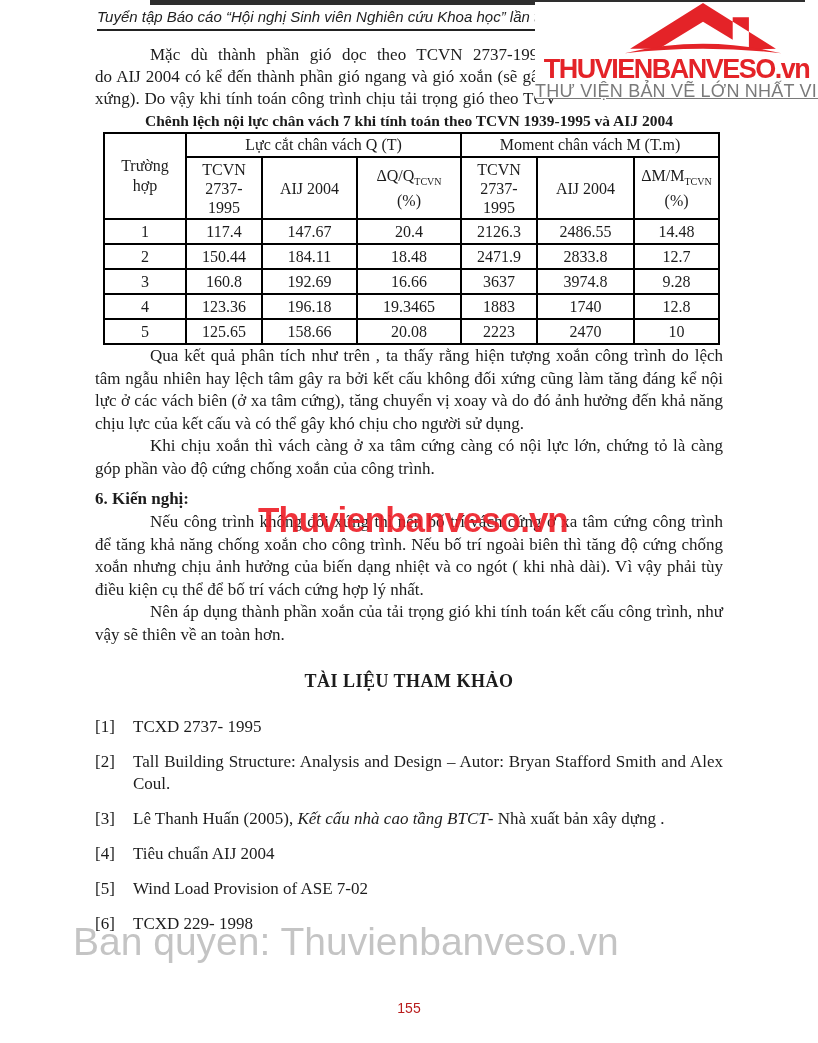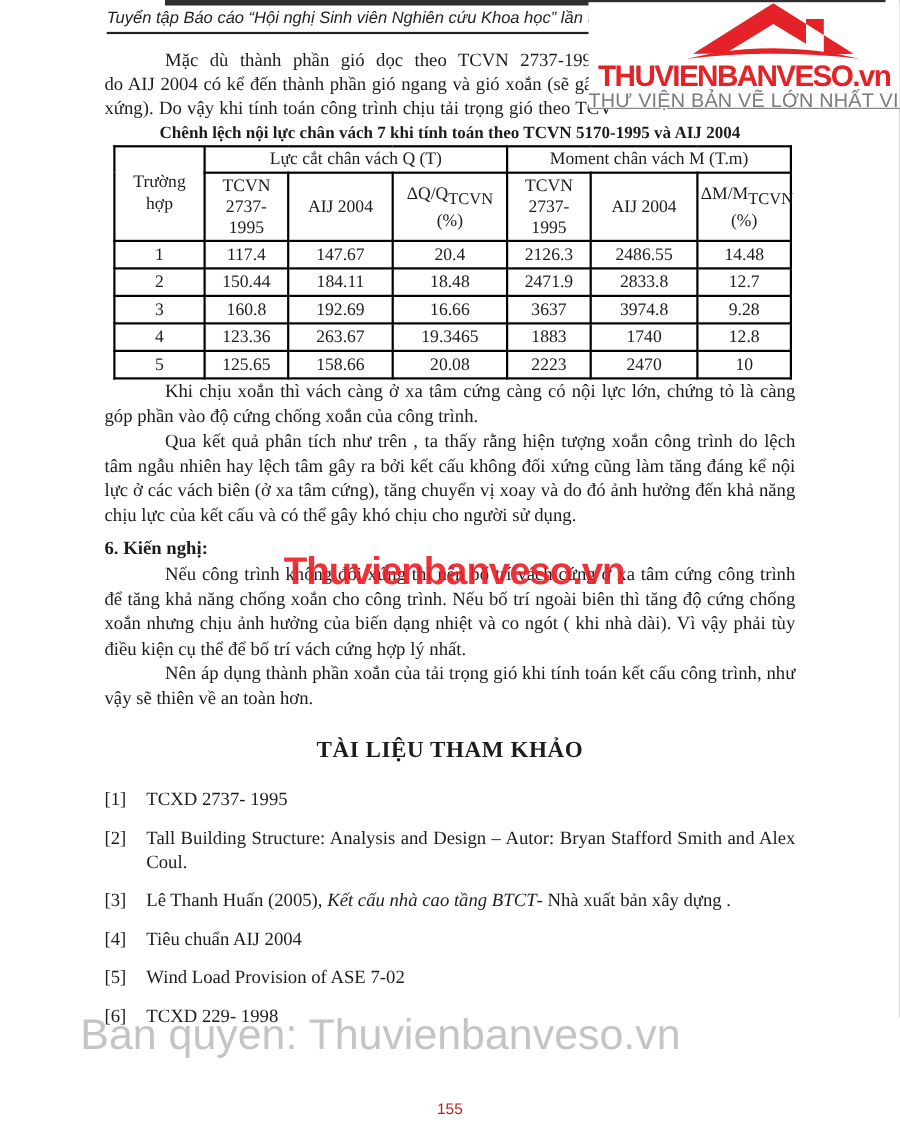--- a/index.html
+++ b/index.html
@@ -49,27 +49,27 @@
     border-collapse:collapse;table-layout:fixed;
     font-size:16px;
   }
   table.results th, table.results td{
     border:2px solid #000;text-align:center;vertical-align:middle;
     font-weight:normal;padding:0 2px;
   }
   tr.group-row th{height:22px;line-height:20px;}
   tr.sub-row th{height:60px;line-height:19px;}
   table.results td{height:23px;line-height:21px;}
-  sub.tb{font-size:15px;vertical-align:-4px;letter-spacing:0;}
+  sub.tb{font-size:10px;vertical-align:-4px;letter-spacing:0;}
   
   .sec-head{font-weight:bold;margin-top:7px;line-height:24px;}
   .para{text-align:justify;line-height:22.5px;}
   .para.ind{text-indent:55px;}
   .refs-head{
-    text-align:center;font-weight:bold;font-size:21px;
+    text-align:center;font-weight:bold;font-size:18px;
     letter-spacing:0.5px;margin-top:24px;margin-bottom:24px;
   }
   .ref-item{display:flex;margin-bottom:13px;line-height:22px;}
   .ref-label{width:38px;flex:none;}
   .ref-text{flex:1;text-align:justify;font-family:Liberation Serif, serif;}
   
   .wm-red{
     position:absolute;left:258px;top:500px;
     font-family:"Liberation Sans", sans-serif;
     font-weight:800;font-size:35px;letter-spacing:-1px;
@@ -106,21 +106,21 @@
     <div class="logo-title" style="color:#e42328;">THUVIENBANVESO.vn</div>
     <div class="logo-sub" style="color:#7a7a7a;">THƯ VIỆN BẢN VẼ LỚN NHẤT VIỆT NAM</div>
   </div>
 
   <div class="content">
 
     <div class="intro-line jst w1 indent">Mặc dù thành phần gió dọc theo TCVN 2737-1995 là lớn</div>
     <div class="intro-line jst w1">do AIJ 2004 có kể đến thành phần gió ngang và gió xoắn (sẽ gây</div>
     <div class="intro-line jst w3">xứng). Do vậy khi tính toán công trình chịu tải trọng gió theo TCV</div>
 
-    <div class="tbl-title">Chênh lệch nội lực chân vách 7 khi tính toán theo TCVN 5170-1995 và AIJ 2004</div>
+    <div class="tbl-title">Chênh lệch nội lực chân vách 7 khi tính toán theo TCVN 1939-1995 và AIJ 2004</div>
 
     <table class="results">
       <colgroup>
         <col style="width:82px">
           <col style="width:76px">
           <col style="width:95px">
           <col style="width:104px">
         <col style="width:76px">
           <col style="width:97px">
           <col style="width:85px">
@@ -164,40 +164,40 @@
             <td>160.8</td>
             <td>192.69</td>
             <td>16.66</td>
             <td>3637</td>
             <td>3974.8</td>
             <td>9.28</td>
           </tr>
           <tr>
             <td>4</td>
             <td>123.36</td>
-            <td>263.67</td>
+            <td>196.18</td>
             <td>19.3465</td>
             <td>1883</td>
             <td>1740</td>
             <td>12.8</td>
           </tr>
           <tr>
             <td>5</td>
             <td>125.65</td>
             <td>158.66</td>
             <td>20.08</td>
             <td>2223</td>
             <td>2470</td>
             <td>10</td>
           </tr>
         </tbody>
     </table>
 
+    <p class="para ind" style="margin:0">Qua kết quả phân tích như trên , ta thấy rằng hiện tượng xoắn công trình do lệch tâm ngẫu nhiên hay lệch tâm gây ra bởi kết cấu không đối xứng cũng làm tăng đáng kể nội lực ở các vách biên (ở xa tâm cứng), tăng chuyển vị xoay và do đó ảnh hưởng đến khả năng chịu lực của kết cấu và có thể gây khó chịu cho người sử dụng.</p>
     <p class="para ind" style="margin:0">Khi chịu xoắn thì vách càng ở xa tâm cứng càng có nội lực lớn, chứng tỏ là càng góp phần vào độ cứng chống xoắn của công trình.</p>
-    <p class="para ind" style="margin:0">Qua kết quả phân tích như trên , ta thấy rằng hiện tượng xoắn công trình do lệch tâm ngẫu nhiên hay lệch tâm gây ra bởi kết cấu không đối xứng cũng làm tăng đáng kể nội lực ở các vách biên (ở xa tâm cứng), tăng chuyển vị xoay và do đó ảnh hưởng đến khả năng chịu lực của kết cấu và có thể gây khó chịu cho người sử dụng.</p>
 
     <div class="sec-head">6. Kiến nghị:</div>
     <p class="para ind" style="margin:0">Nếu công trình không đối xứng thì nên bố trí vách cứng ở xa tâm cứng công trình để tăng khả năng chống xoắn cho công trình. Nếu bố trí ngoài biên thì tăng độ cứng chống xoắn nhưng chịu ảnh hưởng của biến dạng nhiệt và co ngót ( khi nhà dài). Vì vậy phải tùy điều kiện cụ thể để bố trí vách cứng hợp lý nhất.</p>
     <p class="para ind" style="margin:0">Nên áp dụng thành phần xoắn của tải trọng gió khi tính toán kết cấu công trình, như vậy sẽ thiên về an toàn hơn.</p>
 
     <div class="refs-head">TÀI LIỆU THAM KHẢO</div>
 
     <div>
         <div class="ref-item">
           <span class="ref-label">[1]</span>

